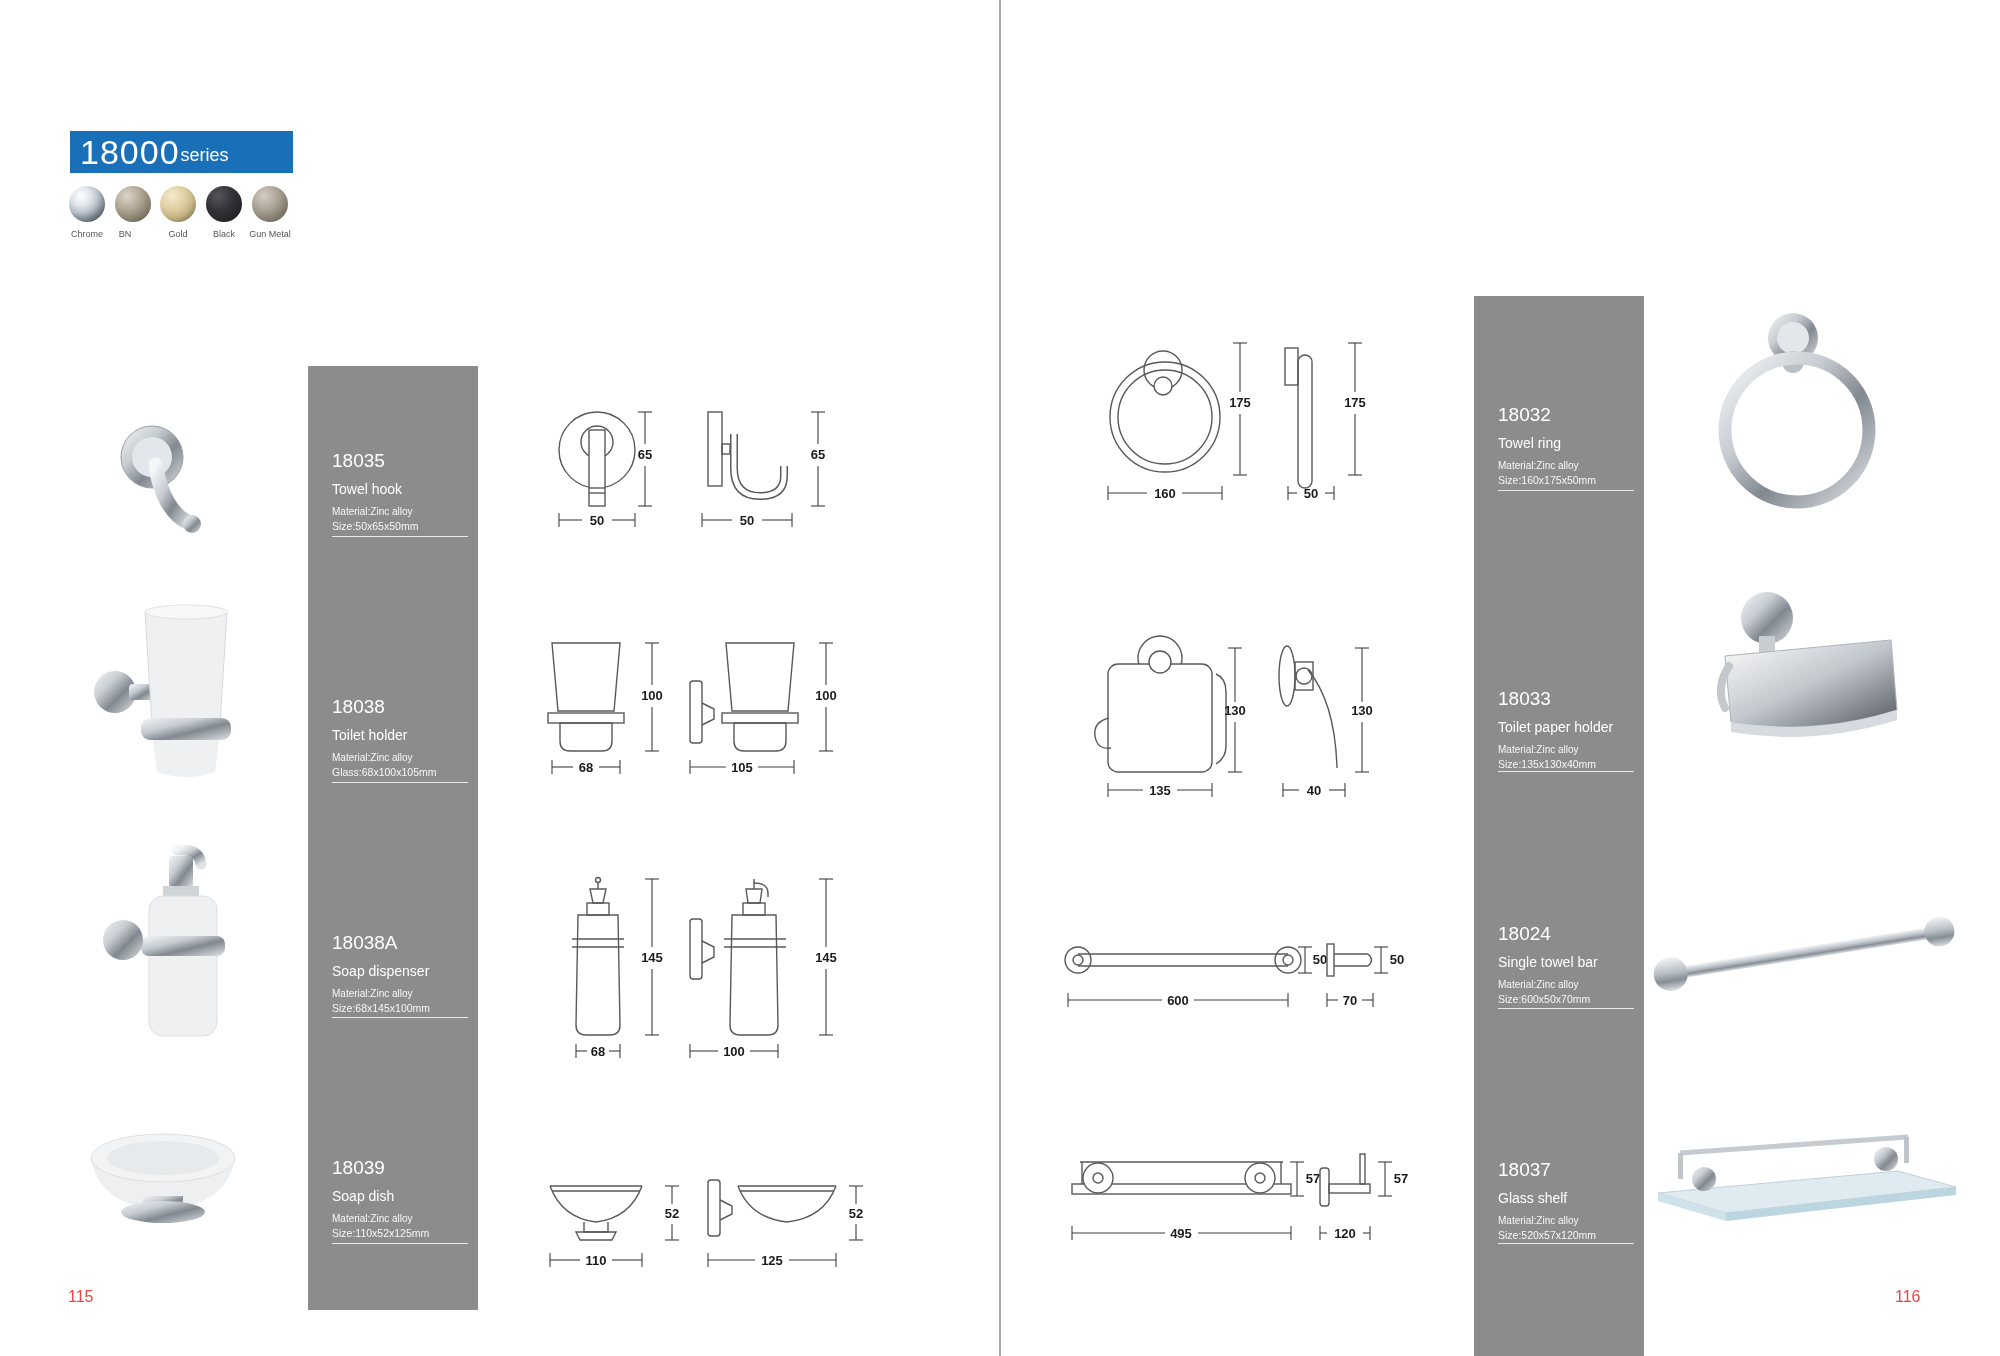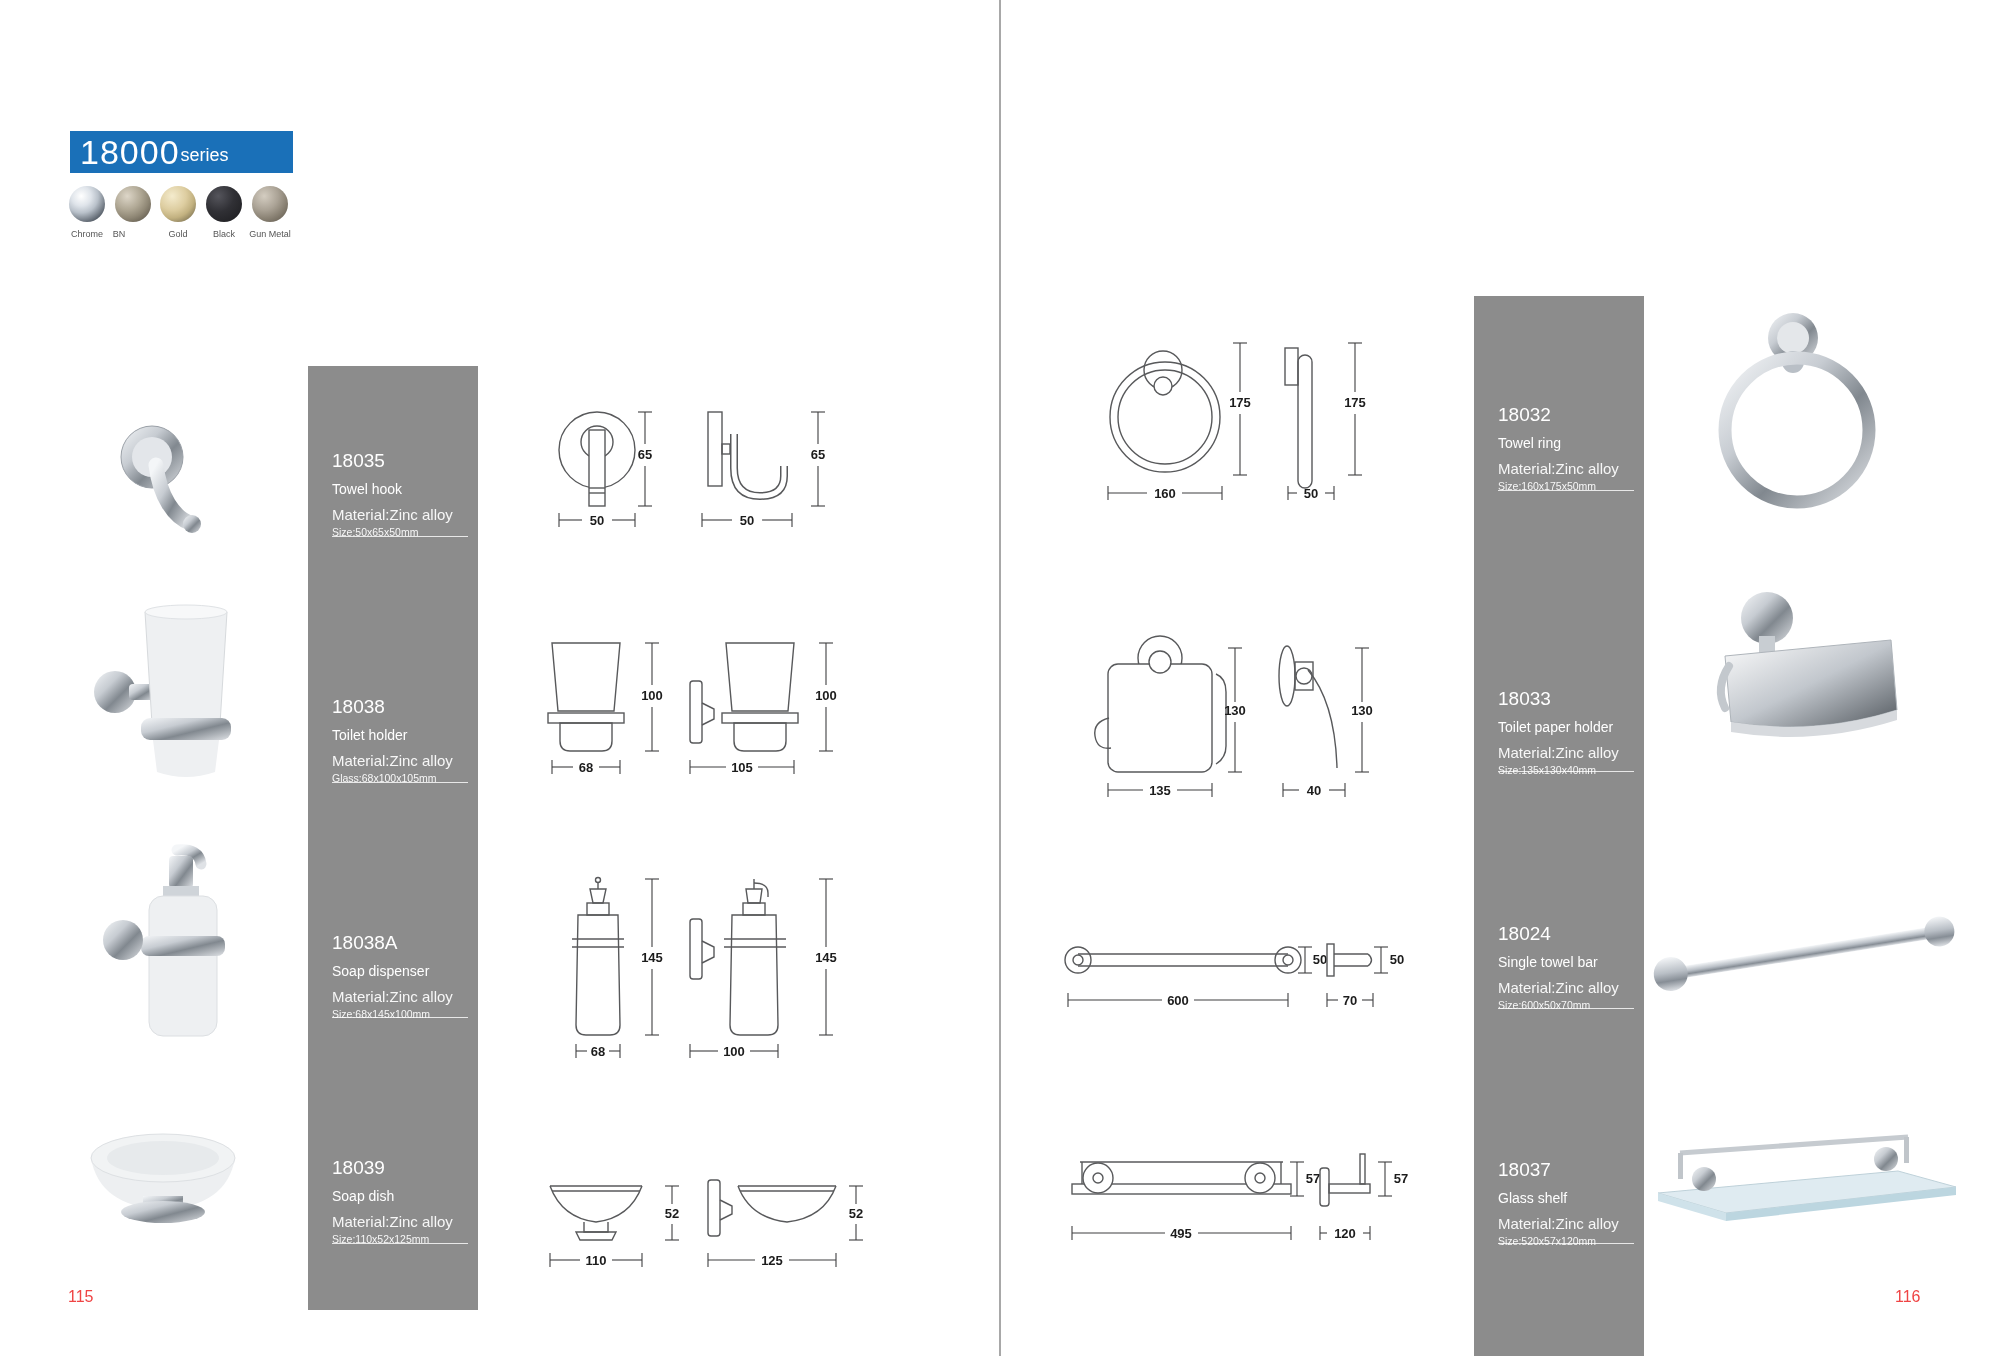--- a/index.html
+++ b/index.html
@@ -22,21 +22,21 @@
   .sw-gun{background:radial-gradient(circle at 34% 28%, #d4cdc1 0%, #aaa295 40%, #8c8476 62%, #575044 100%);}
   .sw-label{position:absolute;top:229px;width:70px;text-align:center;font-size:9px;color:#555;}
 
   
   .col{position:absolute;width:170px;background:#8c8c8c;}
   .col-left{left:308px;top:366px;height:944px;}
   .col-right{left:1474px;top:296px;height:1270px;}
   .sec{position:absolute;left:24px;right:10px;color:#fff;}
   .sec .code{font-size:19px;line-height:1.1;}
   .sec .pname{font-size:14px;margin-top:10px;line-height:1.1;}
-  .sec .meta{font-size:15px;margin-top:9px;line-height:1.25;color:rgba(255,255,255,.93);}
+  .sec .meta{font-size:10px;margin-top:9px;line-height:1.25;color:rgba(255,255,255,.93);}
   .sec .meta2{font-size:10.5px;margin-top:1px;line-height:1.25;color:rgba(255,255,255,.93);}
   .divider{position:absolute;left:24px;right:10px;height:1px;background:rgba(255,255,255,.8);}
 
   
   .draw{position:absolute;overflow:visible;}
   .draw path,.draw rect,.draw circle,.draw line,.draw ellipse{stroke:#58595b;stroke-width:1.4;fill:none;}
   .draw .wf{fill:#fff;}
   .draw .tube{stroke-width:8;}
   .draw .tubein{stroke:#fff;stroke-width:5;}
   .draw .dl{stroke:#3f3f41;stroke-width:1.1;}
@@ -58,21 +58,21 @@
       <span class="big">18000</span>
       <span class="small">series</span>
     </div>
 
     <div class="swatch sw-chrome" style="left:69px"></div>
     <div class="swatch sw-bn" style="left:115px"></div>
     <div class="swatch sw-gold" style="left:160px"></div>
     <div class="swatch sw-black" style="left:206px"></div>
     <div class="swatch sw-gun" style="left:252px"></div>
     <div class="sw-label" style="left:52px">Chrome</div>
-    <div class="sw-label" style="left:84px">BN</div>
+    <div class="sw-label" style="left:90px">BN</div>
     <div class="sw-label" style="left:143px">Gold</div>
     <div class="sw-label" style="left:189px">Black</div>
     <div class="sw-label" style="left:235px">Gun Metal</div>
 
     <div class="col col-left">
       <div class="sec" style="top:85px">
         <div class="code">18035</div>
         <div class="pname">Towel hook</div>
         <div class="meta">Material:Zinc alloy</div>
         <div class="meta2">Size:50x65x50mm</div>

